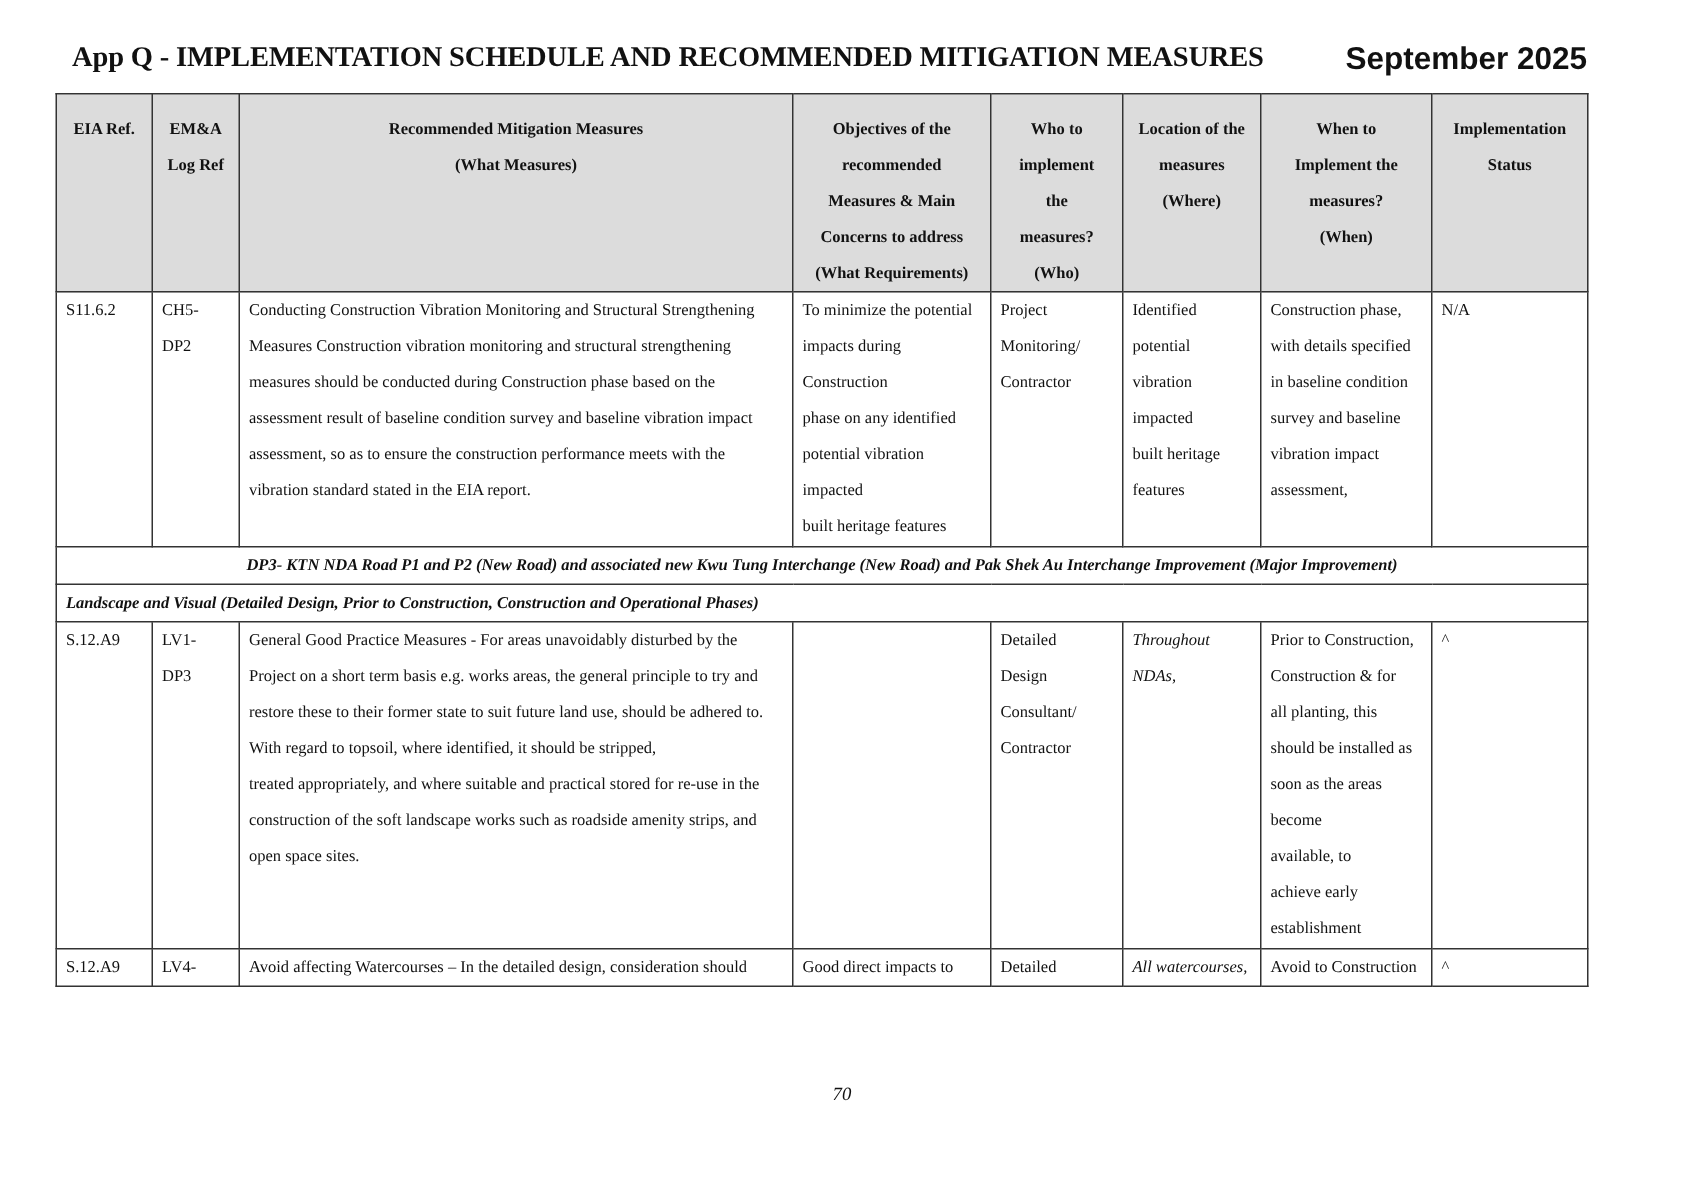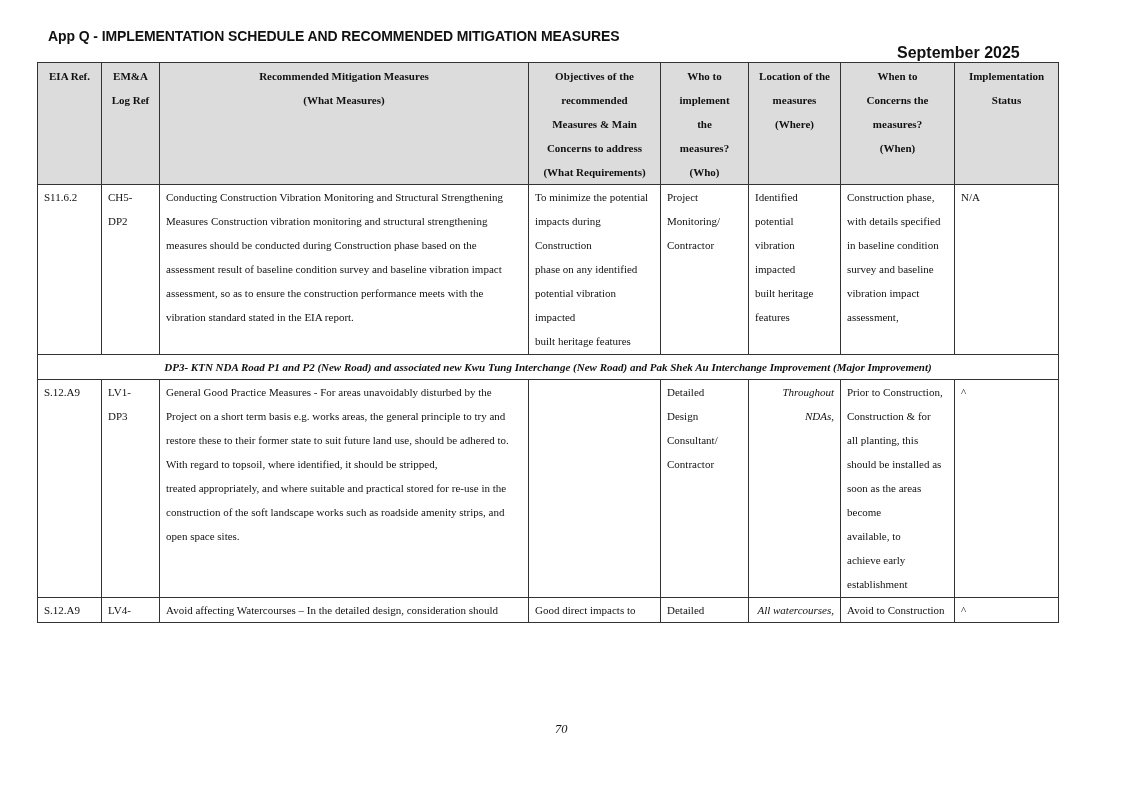--- a/index.html
+++ b/index.html
@@ -1,23 +1,23 @@
 <!DOCTYPE html>
 <html><head>
 <meta charset="utf-8">
 <style>
   html, body { margin: 0; padding: 0; background: #ffffff; }
   body { width: 1123px; height: 794px; position: relative; overflow: hidden; font-family: "Liberation Serif", serif; color: #111; }
-  .hdr-title { position: absolute; left: 48px; top: 28px; font-family: Liberation Sans, sans-serif; font-weight: bold; font-size: 14px; letter-spacing: -0.1px; }
-  .hdr-date { position: absolute; left: 897px; top: 44px; font-family: "Liberation Sans", sans-serif; font-weight: bold; font-size: 16px; }
+  .hdr-title { position: absolute; left: 48px; top: 28px; font-family: Liberation Serif, serif; font-weight: bold; font-size: 19px; letter-spacing: -0.1px; }
+  .hdr-date { position: absolute; left: 897px; top: 28px; font-family: "Liberation Sans", sans-serif; font-weight: bold; font-size: 21px; }
   table.sched { position: absolute; left: 37px; top: 62px; width: 1021px; border-collapse: collapse; table-layout: fixed; font-size: 11px; }
   table.sched td, table.sched th { border: 1.3px solid #333; vertical-align: top; padding: 0 6px; line-height: 24px; }
-  table.sched th { background: #dcdcdc; font-weight: bold; text-align: center; padding-top: 1px; height: 118px; }
+  table.sched th { background: #dcdcdc; font-weight: bold; text-align: center; padding-top: 11px; height: 118px; }
   .c { text-align: left; }
-  .ital { font-style: italic; text-align: right; }
+  .ital { font-style: italic; }
   .section-row td { font-style: italic; font-weight: bold; line-height: 22px; }
   .dp-row td { text-align: center; font-style: italic; font-weight: bold; line-height: 22px; }
   .ml { white-space: pre-line; }
   .page-num { position: absolute; left: 555px; top: 722px; font-size: 12.5px; font-style: italic; }
 </style>
 </head>
 <body>
 
 <div class="hdr-title">App Q - IMPLEMENTATION SCHEDULE AND RECOMMENDED MITIGATION MEASURES</div>
 <div class="hdr-date">September 2025</div>
@@ -47,21 +47,21 @@
 (What Requirements)</th>
       <th class="ml">Who to
 implement
 the
 measures?
 (Who)</th>
       <th class="ml">Location of the
 measures
 (Where)</th>
       <th class="ml">When to
-Concerns the
+Implement the
 measures?
 (When)</th>
       <th class="ml">Implementation
 Status</th>
     </tr>
   </thead>
   <tbody>
     <tr style="height:170px">
       <td class="ml">S11.6.2</td>
       <td class="ml">CH5-
@@ -91,20 +91,23 @@
       <td class="ml">Construction phase,
 with details specified
 in baseline condition
 survey and baseline
 vibration impact
 assessment,</td>
       <td class="ml c">N/A</td>
     </tr>
     <tr class="dp-row">
       <td colspan="8">DP3- KTN NDA Road P1 and P2 (New Road) and associated new Kwu Tung Interchange (New Road) and Pak Shek Au Interchange Improvement (Major Improvement)</td>
+    </tr>
+    <tr class="section-row">
+      <td colspan="8">Landscape and Visual (Detailed Design, Prior to Construction, Construction and Operational Phases)</td>
     </tr>
     <tr style="height:218px">
       <td class="ml">S.12.A9</td>
       <td class="ml">LV1-
 DP3</td>
       <td class="ml">General Good Practice Measures - For areas unavoidably disturbed by the
 Project on a short term basis e.g. works areas, the general principle to try and
 restore these to their former state to suit future land use, should be adhered to.
 With regard to topsoil, where identified, it should be stripped,
 treated appropriately, and where suitable and practical stored for re-use in the

